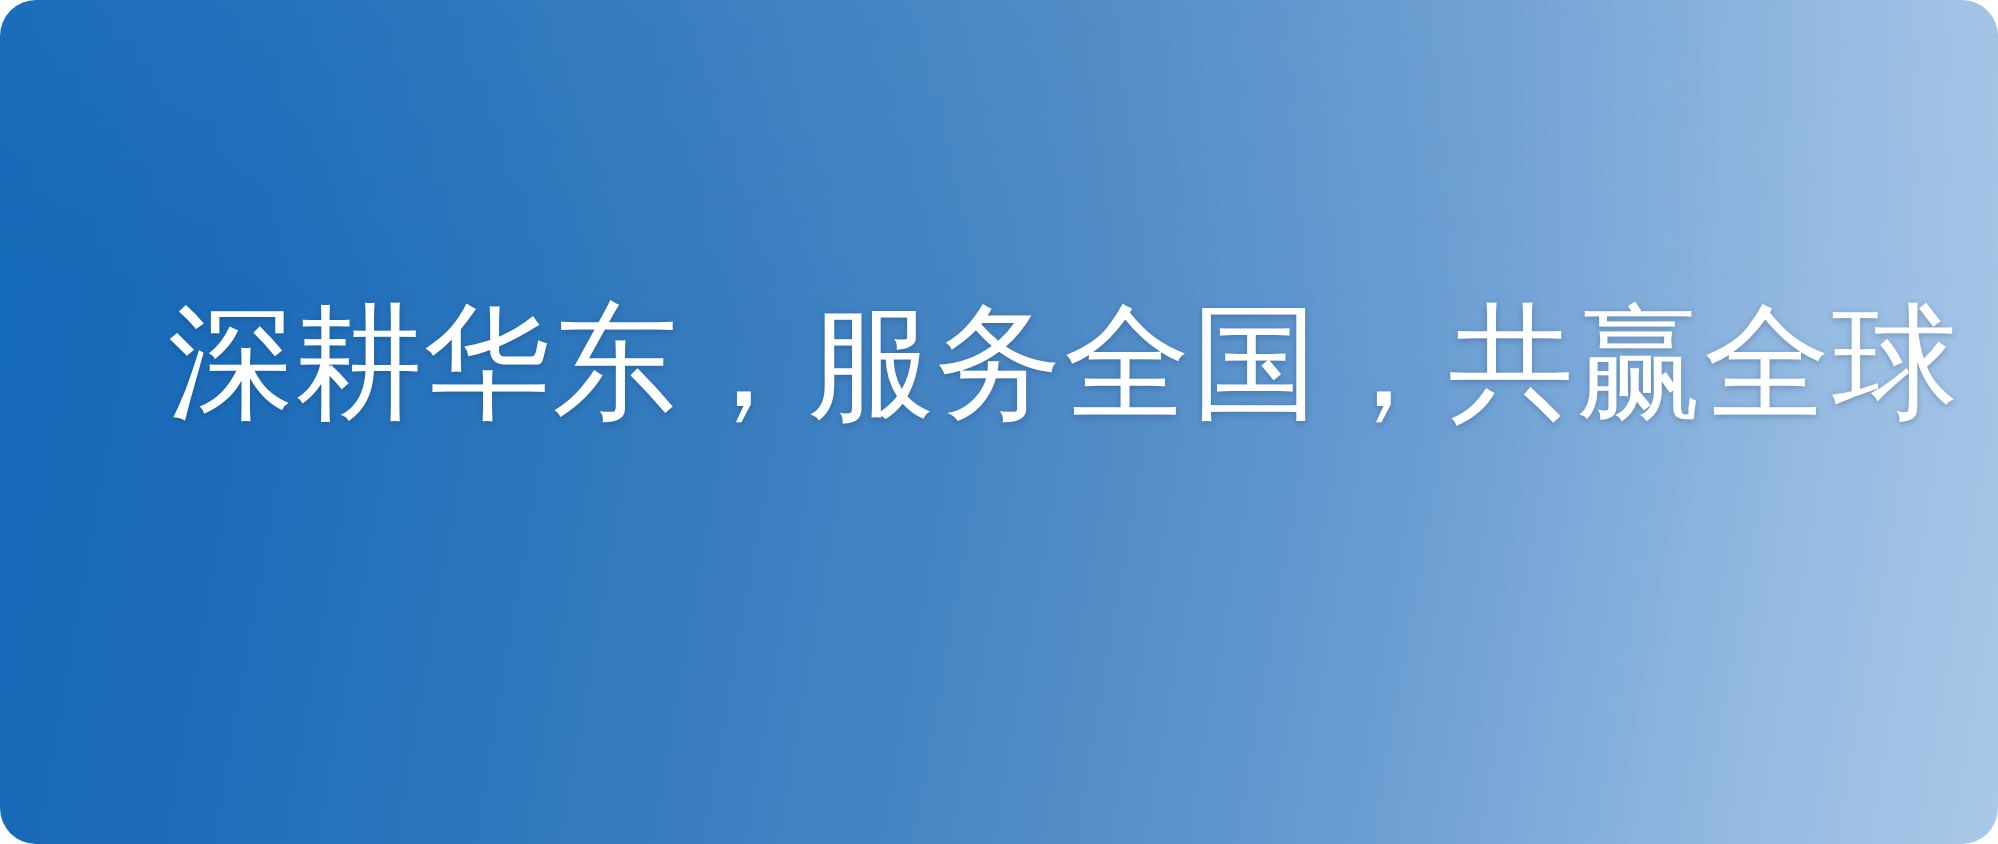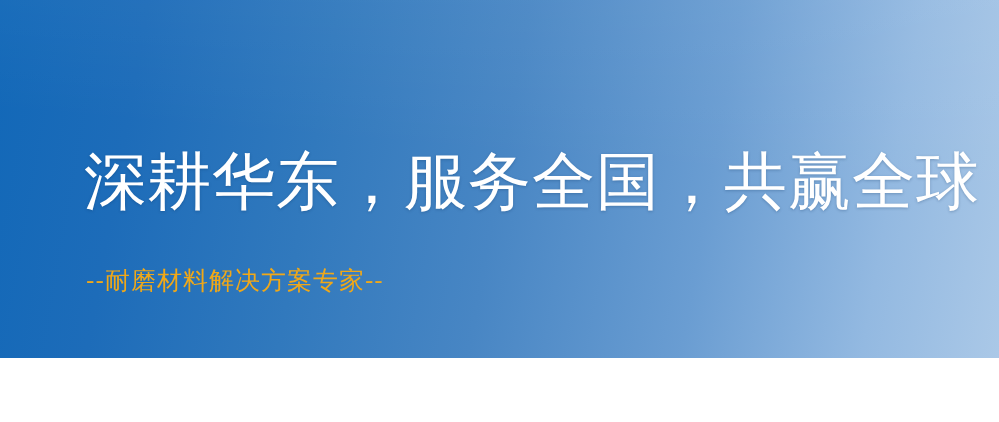--- a/index.html
+++ b/index.html
@@ -3,33 +3,34 @@
 <meta charset="utf-8">
 <style>
   html, body {
     margin: 0;
     padding: 0;
     background: #ffffff;
   }
   .banner {
     position: relative;
     width: 999px;
-    height: 358px;
+    height: 422px;
     overflow: hidden;
     background:
       linear-gradient(100deg,
         #1268b8 0%,
         #1d6cb9 14%,
         #3179bd 32%,
         #4886c4 50%,
         #6a9dd2 70%,
         #93b9e1 87%,
         #aac8e7 100%);
     font-family: "Liberation Sans", sans-serif;
     user-select: none;
+    border-radius: 18px;
   }
 
   
   .banner::after {
     content: "";
     position: absolute;
     inset: 0;
     background: linear-gradient(185deg, rgba(255,255,255,0.06) 0%, rgba(255,255,255,0) 45%);
     pointer-events: none;
   }
@@ -95,16 +96,15 @@
     fill: #1a4c9c;
   }
 </style>
 </head>
 <body>
 
 <div class="banner">
 
   <div class="headline">深耕华东，服务全国，共赢全球</div>
 
-  <div class="subtitle">--耐磨材料解决方案专家--</div>
 
 
 </div>
 
 </body></html>

